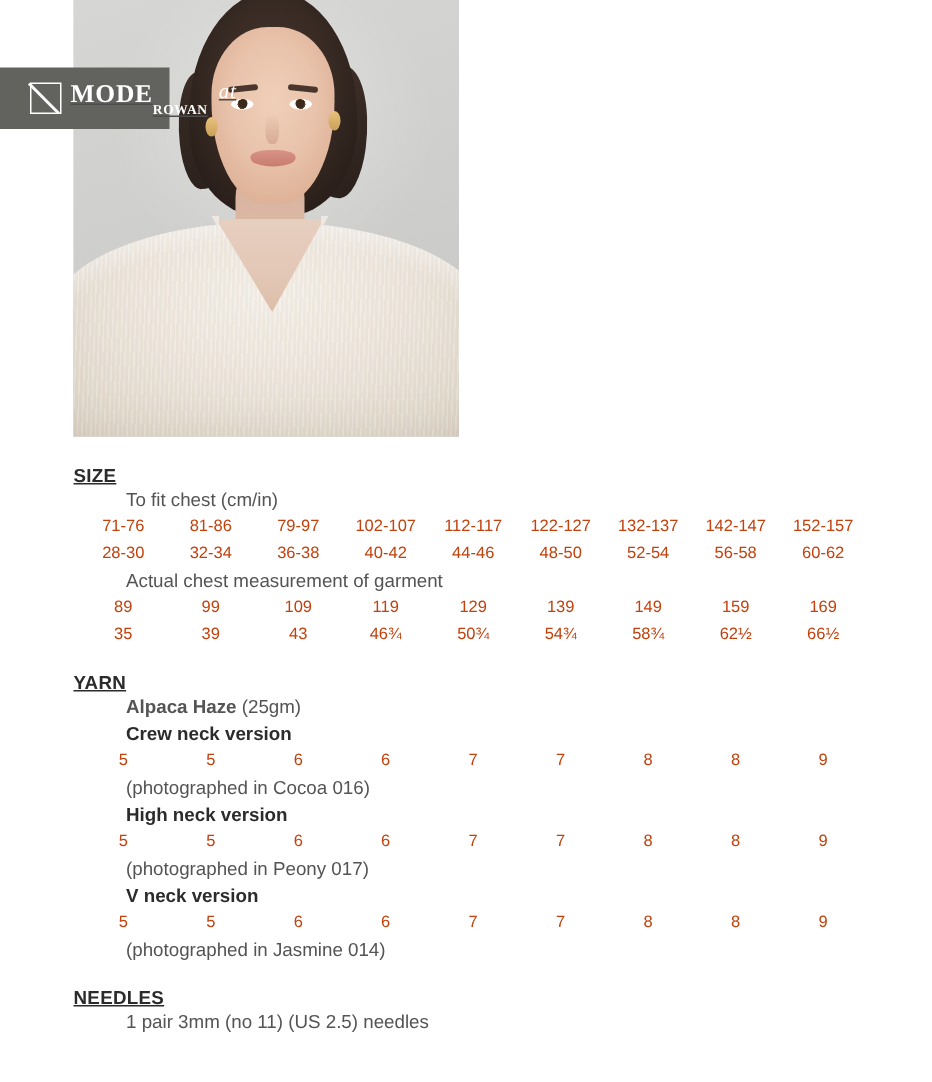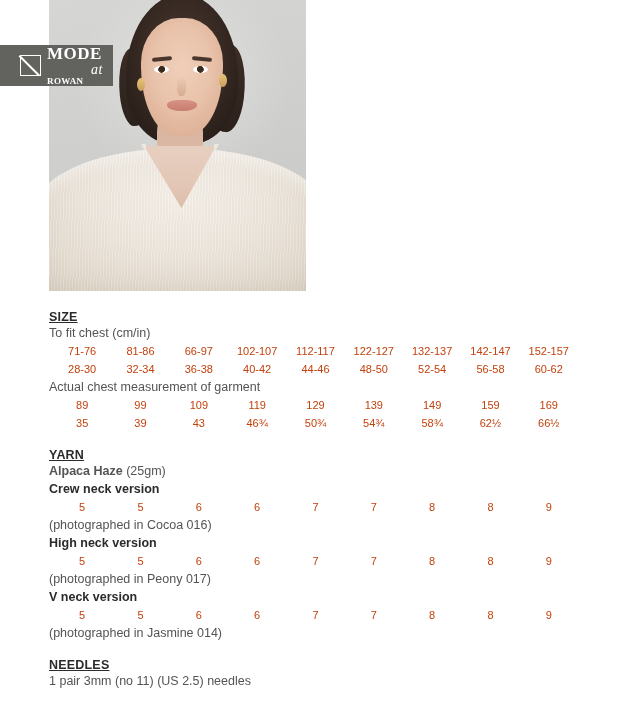--- a/index.html
+++ b/index.html
@@ -89,37 +89,37 @@
   .logo {
     position:absolute; left:0; top:45px; width:113px; height:41px;
     background:#62625f; display:flex; align-items:center; gap:6px;
     padding-left:20px;
   }
   .logo-mark { width:21px; height:21px; border:1.5px solid #ffffff; position:relative; flex:none; }
   .logo-mark:after{
     content:""; position:absolute; left:-1px; top:-1px; width:28px; height:1.5px;
     background:#fff; transform-origin:0 0; transform:rotate(45deg);
   }
-  .logo-txt { display:flex; flex-direction:column; line-height:1; }
+  .logo-txt { display:flex; flex-direction:row; line-height:1;text-decoration:underline; }
   .logo-mode { color:#fff; font-size:17px; font-weight:bold; letter-spacing:.5px;
     font-family:"Liberation Serif", serif; position:relative; }
   .logo-sub { color:#fff; font-size:9px; font-family:"Liberation Serif", serif;
     font-weight:bold; letter-spacing:.4px; margin-top:1px; }
   .logo-sub i{ font-style:italic; font-weight:normal; font-size:14px;margin-left:44px; }
 
   
   .title-block { position:absolute; left:355px; top:128px; width:230px; text-align:center; }
   .title-name { font-size:15px; letter-spacing:5px; color:#3b3b3b; }
   .title-stars { font-size:13px; letter-spacing:6px; color:#8a8a8a; margin-top:15px; }
   .title-studio { font-size:12px; letter-spacing:3px; color:#6a6a6a; margin-top:22px; }
 
   
   .content { position:absolute; left:49px; top:310px; width:540px; font-size:12.5px; }
   .sec-head { font-weight:bold; color:#2b2b2b; font-size:12.5px; letter-spacing:.2px;text-decoration:underline; }
-  .line { color:#545454; font-size:12.5px; line-height:18px; }
+  .line { color:#545454; font-size:12.5px; line-height:18px;margin-left:35px; }
   .line.bold { font-weight:bold; color:#2b2b2b; }
   .gap-md { height:16px; }
 
   .numrow { display:flex; width:525px; color:#c2410c; font-size:11px;
     line-height:18px; margin-left:4px; }
   .numrow span { flex:1; text-align:center; }
 </style>
 </head>
 <body>
 
@@ -156,21 +156,21 @@
   </div>
 
 
   <div class="content">
 
     <div class="sec-head">SIZE</div>
     <div class="line">To fit chest (cm/in)</div>
     <div class="numrow">
         <span>71-76</span>
         <span>81-86</span>
-        <span>66-97</span>
+        <span>79-97</span>
         <span>102-107</span>
         <span>112-117</span>
         <span>122-127</span>
         <span>132-137</span>
         <span>142-147</span>
         <span>152-157</span>
       </div>
     <div class="numrow">
         <span>28-30</span>
         <span>32-34</span>

